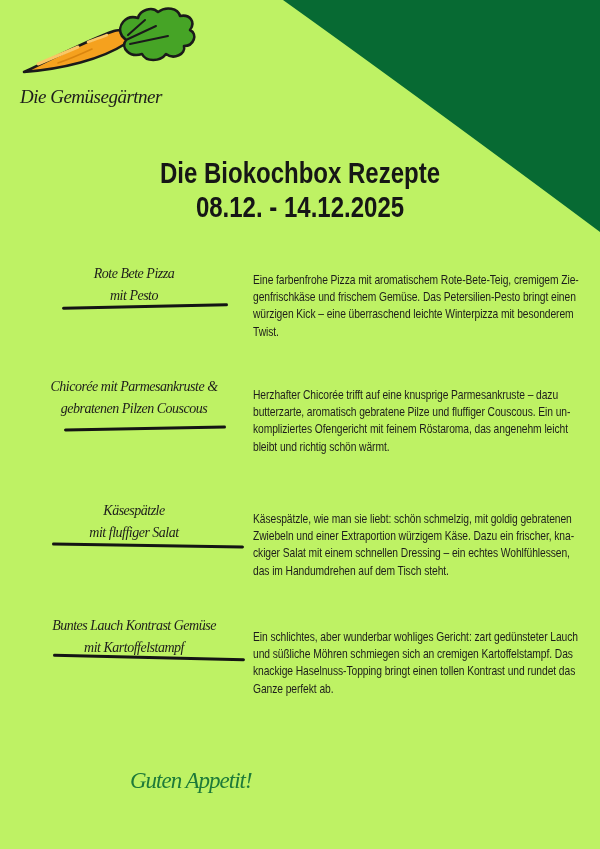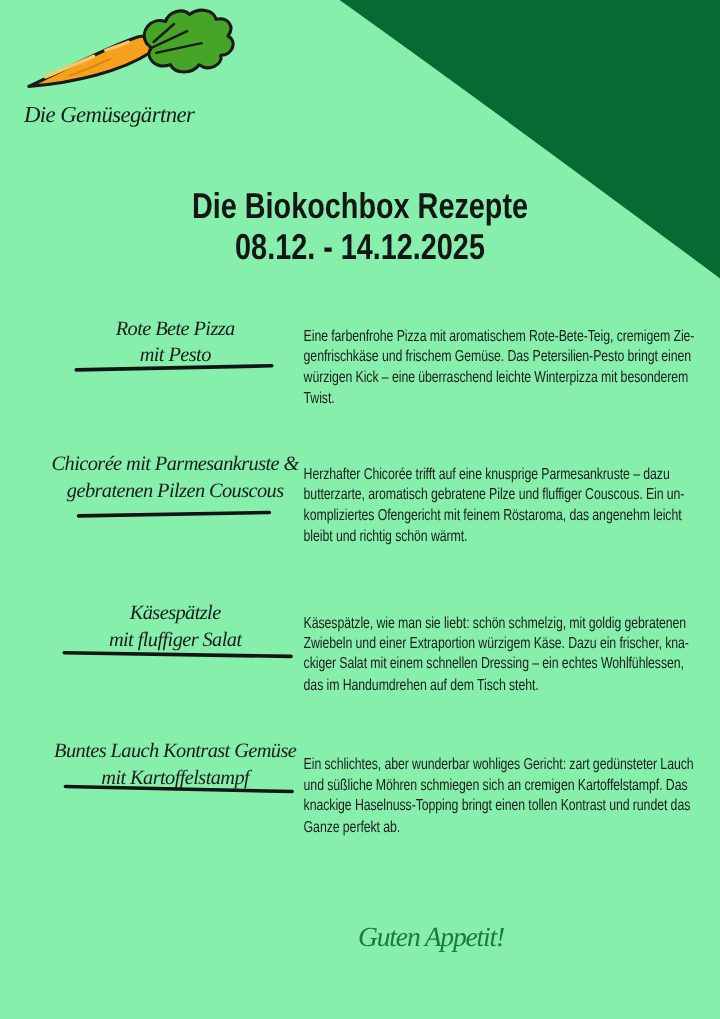--- a/index.html
+++ b/index.html
@@ -1,19 +1,19 @@
 <!DOCTYPE html>
 <html lang="de"><head>
 <meta charset="utf-8">
 <style>
   html,body{margin:0;padding:0;background:#ffffff;}
   .page{
     position:relative;
     width:600px;height:849px;
-    background:#86efac;
+    background:#bef264;
     overflow:hidden;
     font-family:"Liberation Sans", sans-serif;
     color:#1d1d1b;
   }
   
   .corner-triangle{position:absolute;top:0;left:0;width:600px;height:240px;}
 
   
   .logo{position:absolute;left:18px;top:6px;width:190px;height:115px;}
   .logo svg{position:absolute;left:0;top:0;}
@@ -29,43 +29,43 @@
   .header{
     position:absolute;left:0;top:156px;width:600px;
     text-align:center;
     font-size:30px;line-height:34px;font-weight:700;
     transform:scaleX(0.80);transform-origin:300px 0;
     color:#161616;
   }
 
   
   .rtitle{
-    position:absolute;left:36px;width:220px;
+    position:absolute;left:24px;width:220px;
     text-align:center;
     font-family:cursive;
     font-style:italic;
-    font-size:17px;line-height:22px;letter-spacing:-0.5px;
+    font-size:14px;line-height:22px;letter-spacing:-0.5px;
     white-space:pre;
     color:#1d1d1b;
   }
   .runderline{
     position:absolute;height:3px;background:#141414;border-radius:2px;
   }
   .rdesc{
     position:absolute;left:253px;width:440px;
     font-size:13.2px;line-height:17.2px;letter-spacing:-0.1px;
     white-space:pre;
     transform:scaleX(0.78);transform-origin:0 0;
     color:#1d1d1b;
   }
 
   
   .footer-message{
     position:absolute;left:130px;top:768px;width:290px;
-    text-align:right;
+    text-align:left;
     font-family:cursive;
     font-style:italic;
     font-size:23px;letter-spacing:-1px;
     color:#1d7a39;
     white-space:pre;
   }
 </style>
 </head>
 <body>
 

